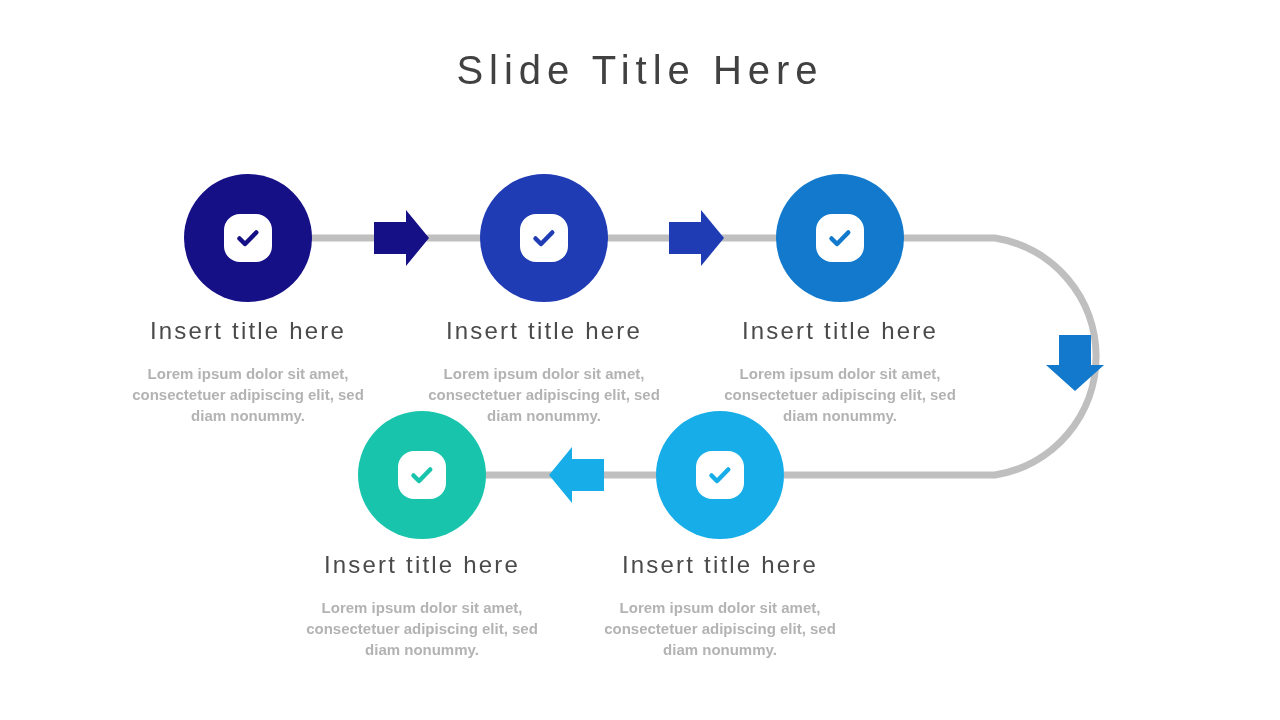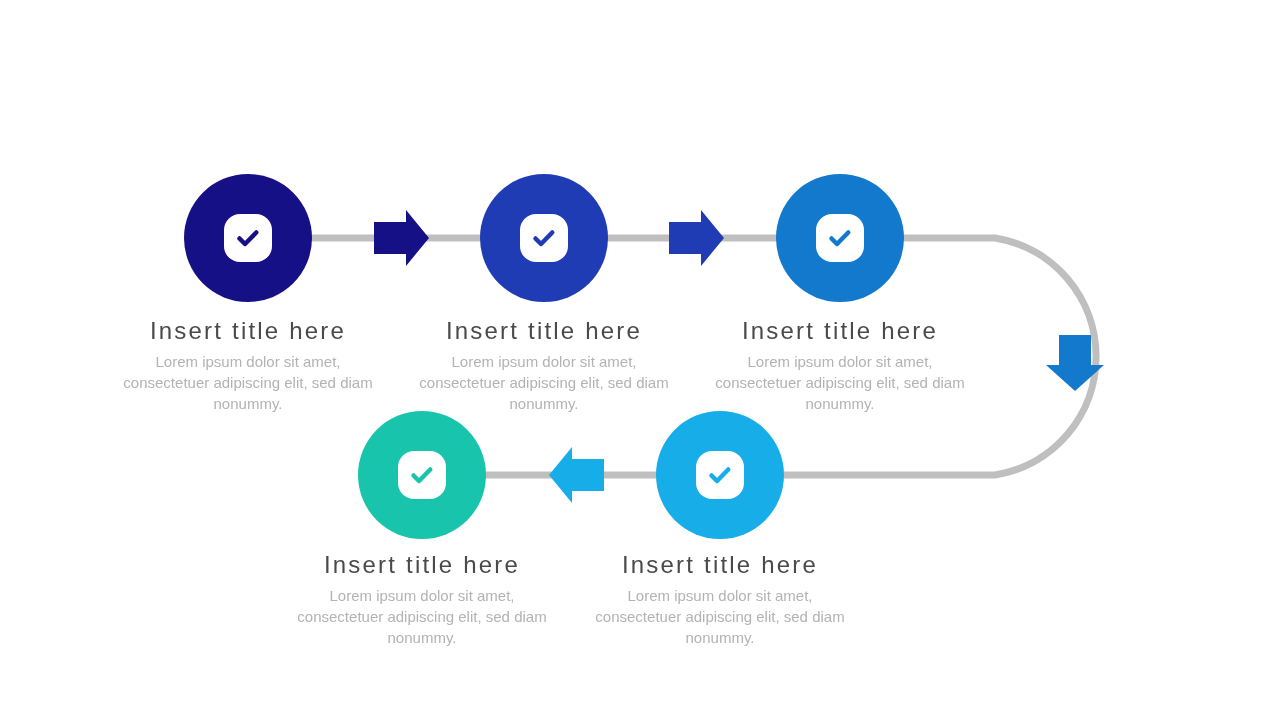--- a/index.html
+++ b/index.html
@@ -75,32 +75,33 @@
   }
   .caption-title {
     font-size: 24px;
     font-weight: 400;
     letter-spacing: 2.2px;
     color: #4a4a4a;
     line-height: 26px;
     white-space: nowrap;
   }
   .caption-body {
-    margin-top: 7px;
+    margin-top: 19px;
     font-size: 15px;
-    font-weight: 400;
+    font-weight: 700;
     color: #b3b3b3;
     line-height: 21px;
   }
 </style>
 </head>
 <body>
 
 <div id="slide">
 
+  <div id="slide-title">Slide Title Here</div>
 
   <svg id="connectors" viewBox="0 0 1280 720" width="1280" height="720">
 
     <line x1="306" y1="238" x2="486" y2="238" stroke="#bfbfbf" stroke-width="7"></line>
 
     <line x1="602" y1="238" x2="782" y2="238" stroke="#bfbfbf" stroke-width="7"></line>
 
     <path d="M 898 238 L 995 238 A 120 120 0 0 1 995 475 L 784 475" fill="none" stroke="#bfbfbf" stroke-width="7"></path>
 
     <line x1="660" y1="475" x2="482" y2="475" stroke="#bfbfbf" stroke-width="7"></line>

